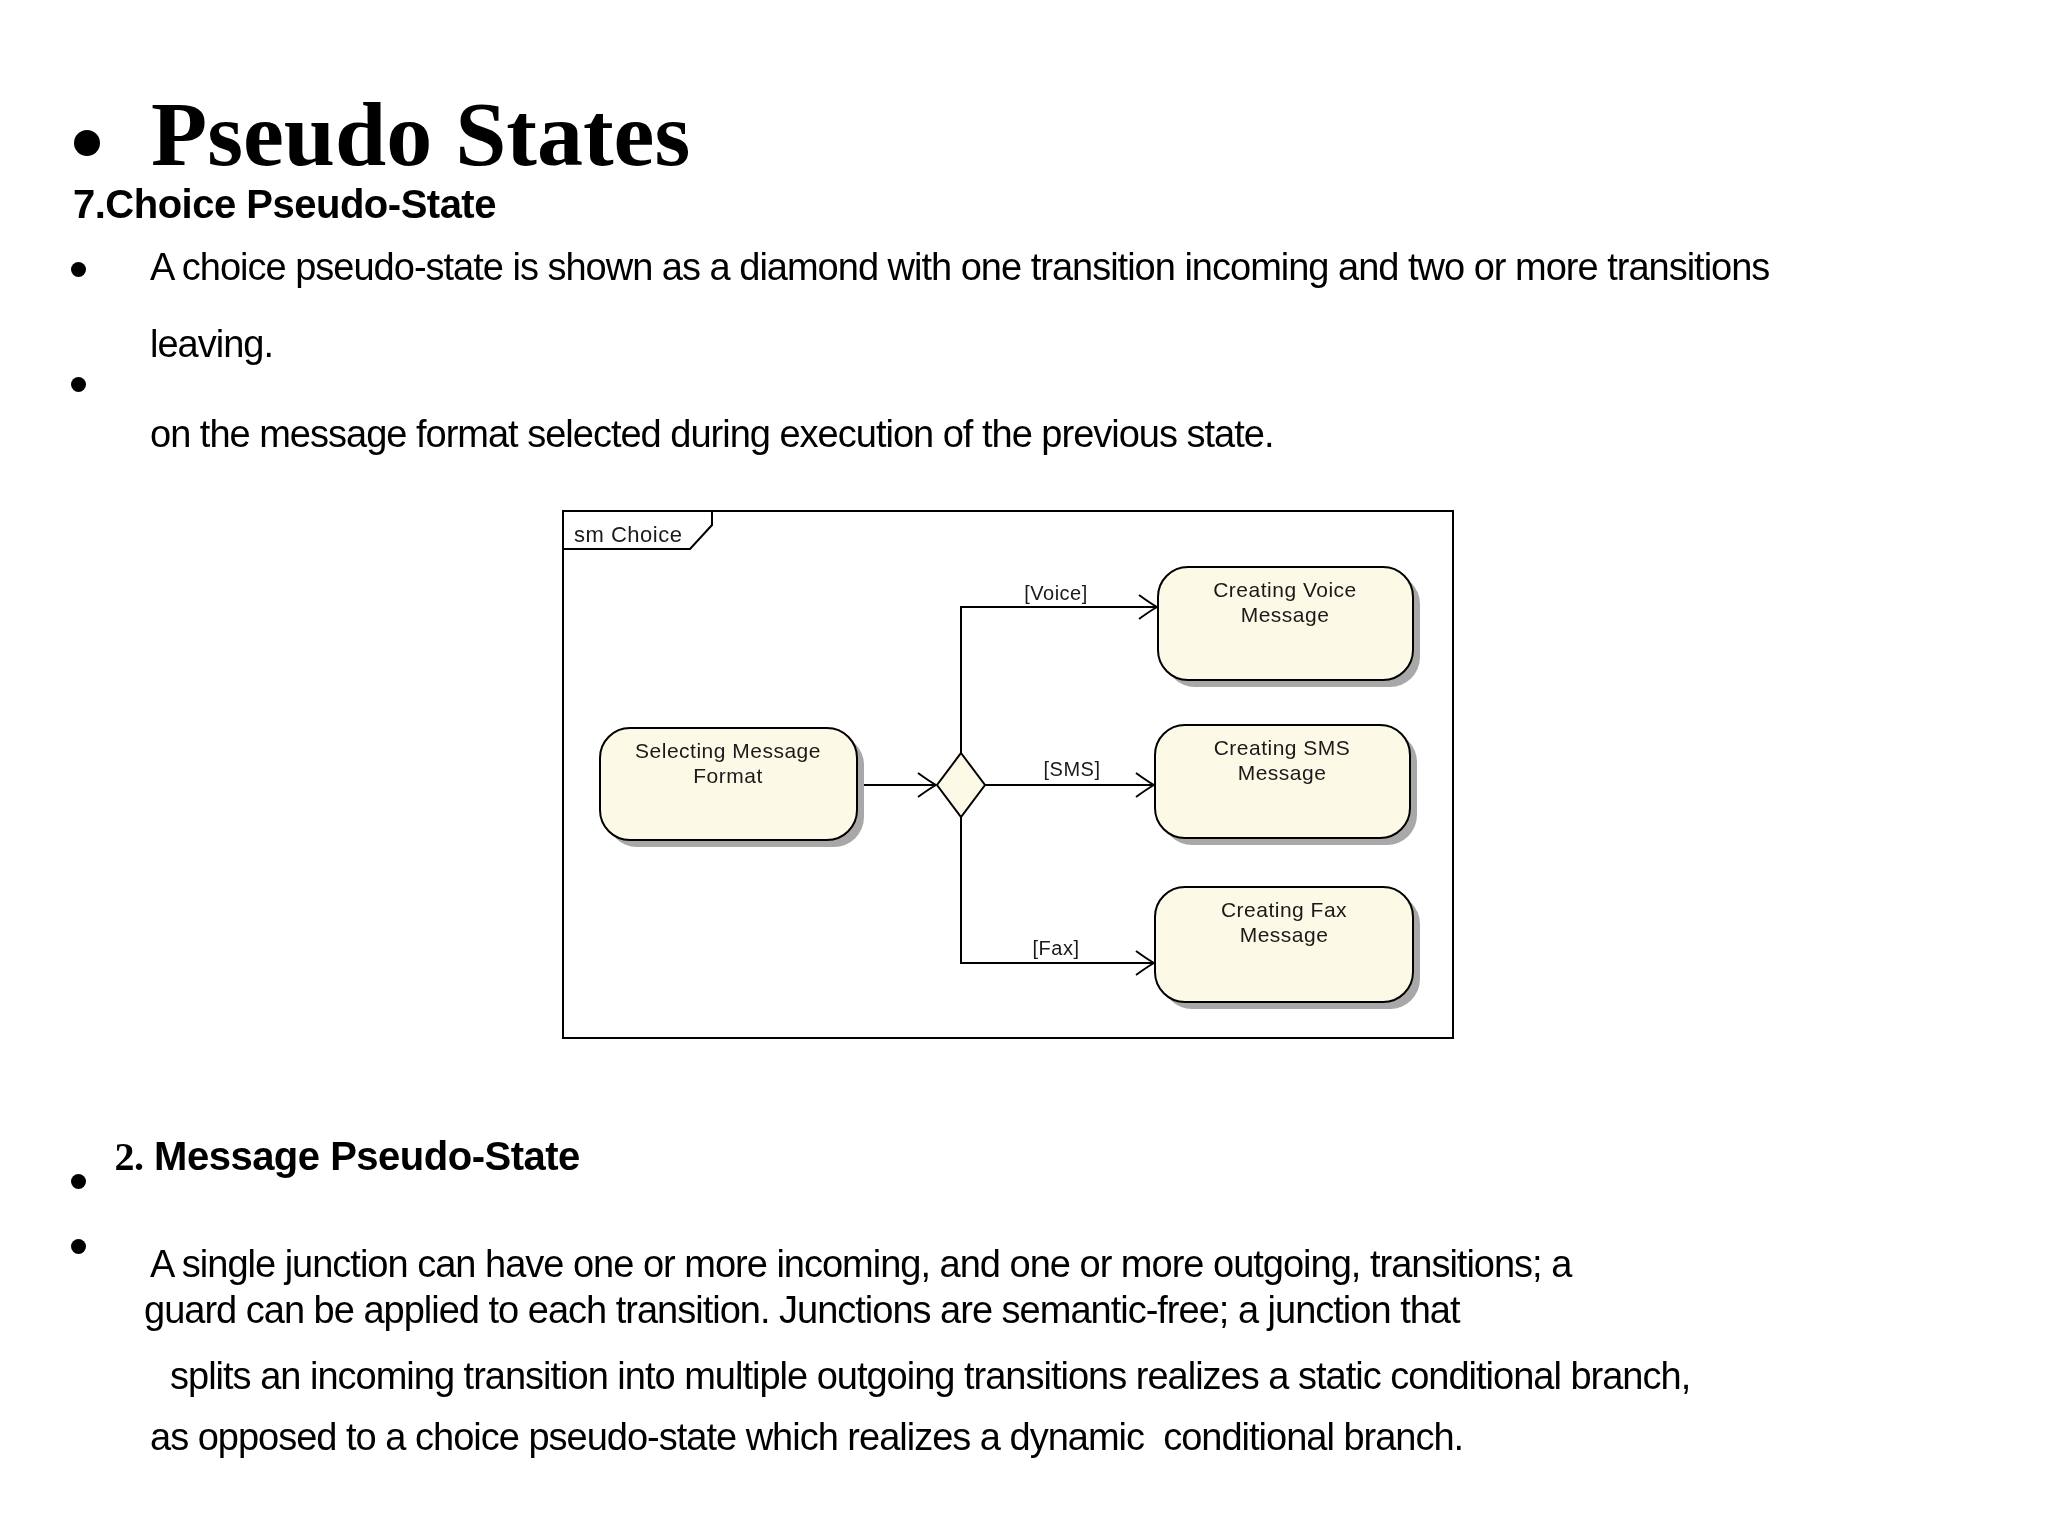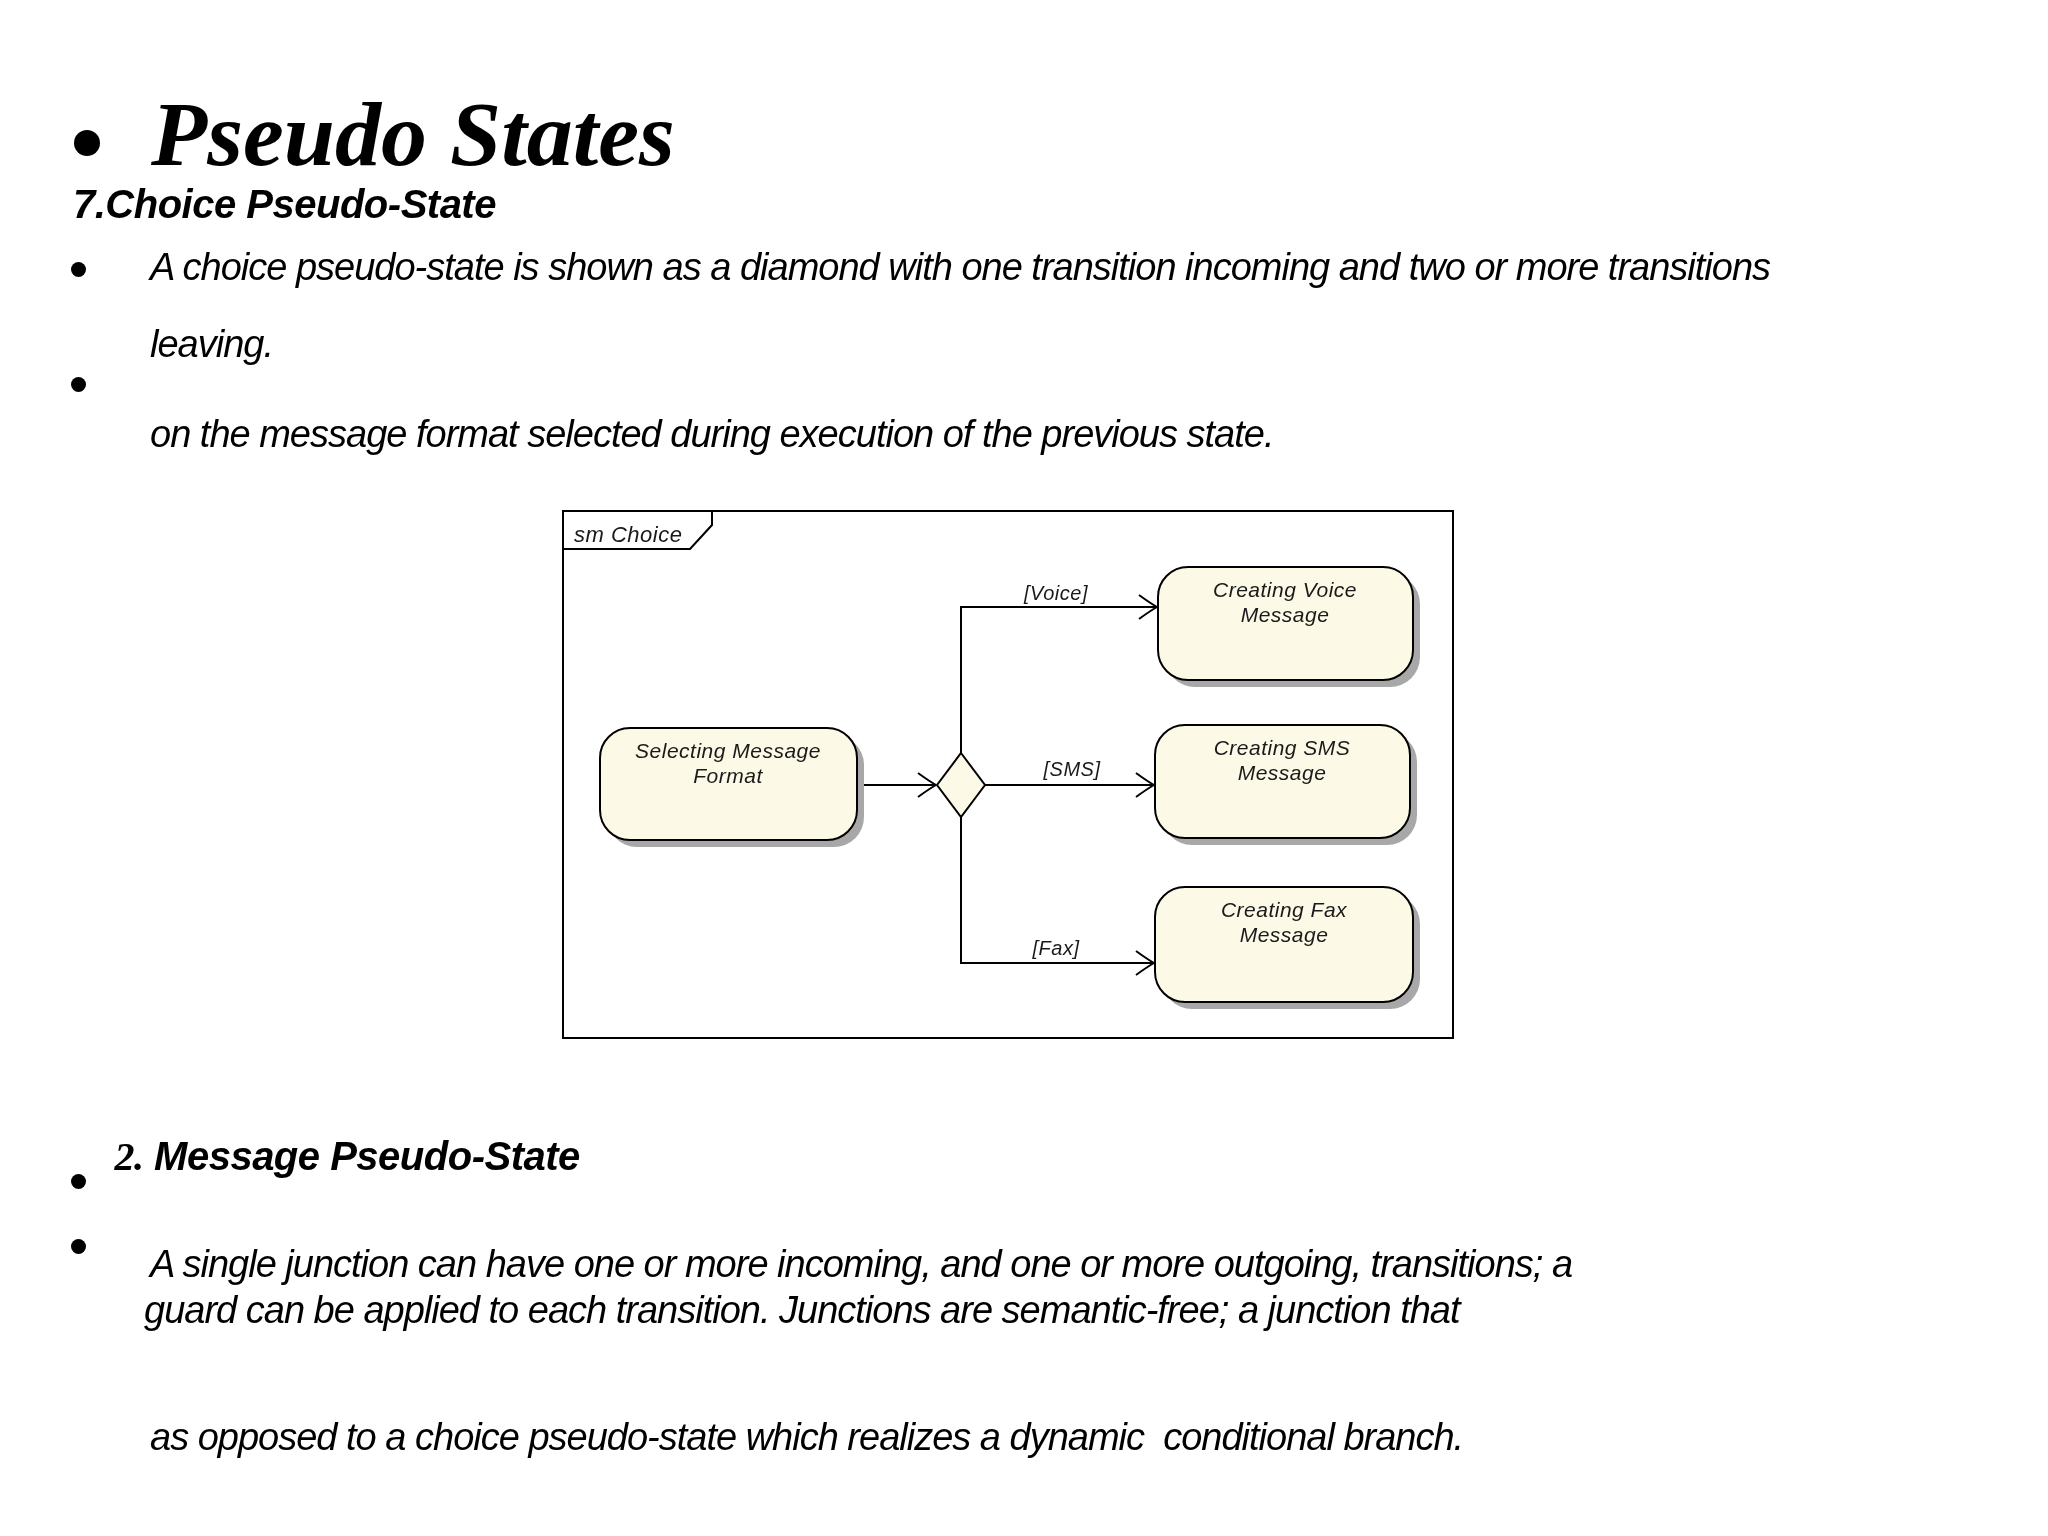--- a/index.html
+++ b/index.html
@@ -1,20 +1,20 @@
 <!DOCTYPE html>
 <html><head>
 <meta charset="utf-8">
 <style>
   html,body { margin:0; padding:0; }
   body {
     width:2048px; height:1536px; background:#ffffff; overflow:hidden;
     font-family:"Liberation Sans", sans-serif; color:#000;
   }
-  .page { position:relative; width:2048px; height:1536px;font-style:italic; }
+  .page { position:relative; width:2048px; height:1536px; }
 
   .title {
     position:absolute; left:151px; top:88px;
     font-family:"Liberation Serif", serif; font-weight:bold;
     font-size:92px; line-height:1; white-space:pre; color:#000;
   }
   .title-dot {
     position:absolute; left:74px; top:130px; width:26px; height:26px;
     background:#000; border-radius:50%;
   }
@@ -130,15 +130,16 @@
   <div class="heading" style="left:72px; top:1096px;">
     <span class="num-serif">2.</span><span> Message Pseudo-State</span>
   </div>
 
   <div class="b-dot" style="top:1174px;"></div>
 
   <div class="b-dot" style="top:1239px;"></div>
   <div class="t-line" style="left:150px; top:1225px;margin-top:20px;">A single junction can have one or more incoming, and one or more outgoing, transitions; a</div>
 
   <div class="t-line" style="left:144px; top:1291px;">guard can be applied to each transition. Junctions are semantic-free; a junction that</div>
+  <div class="t-line" style="left:170px; top:1357px;">splits an incoming transition into multiple outgoing transitions realizes a static conditional branch,</div>
   <div class="t-line" style="left:150px; top:1418px;">as opposed to a choice pseudo-state which realizes a dynamic  conditional branch.</div>
 
 </div>
 
 </body></html>

